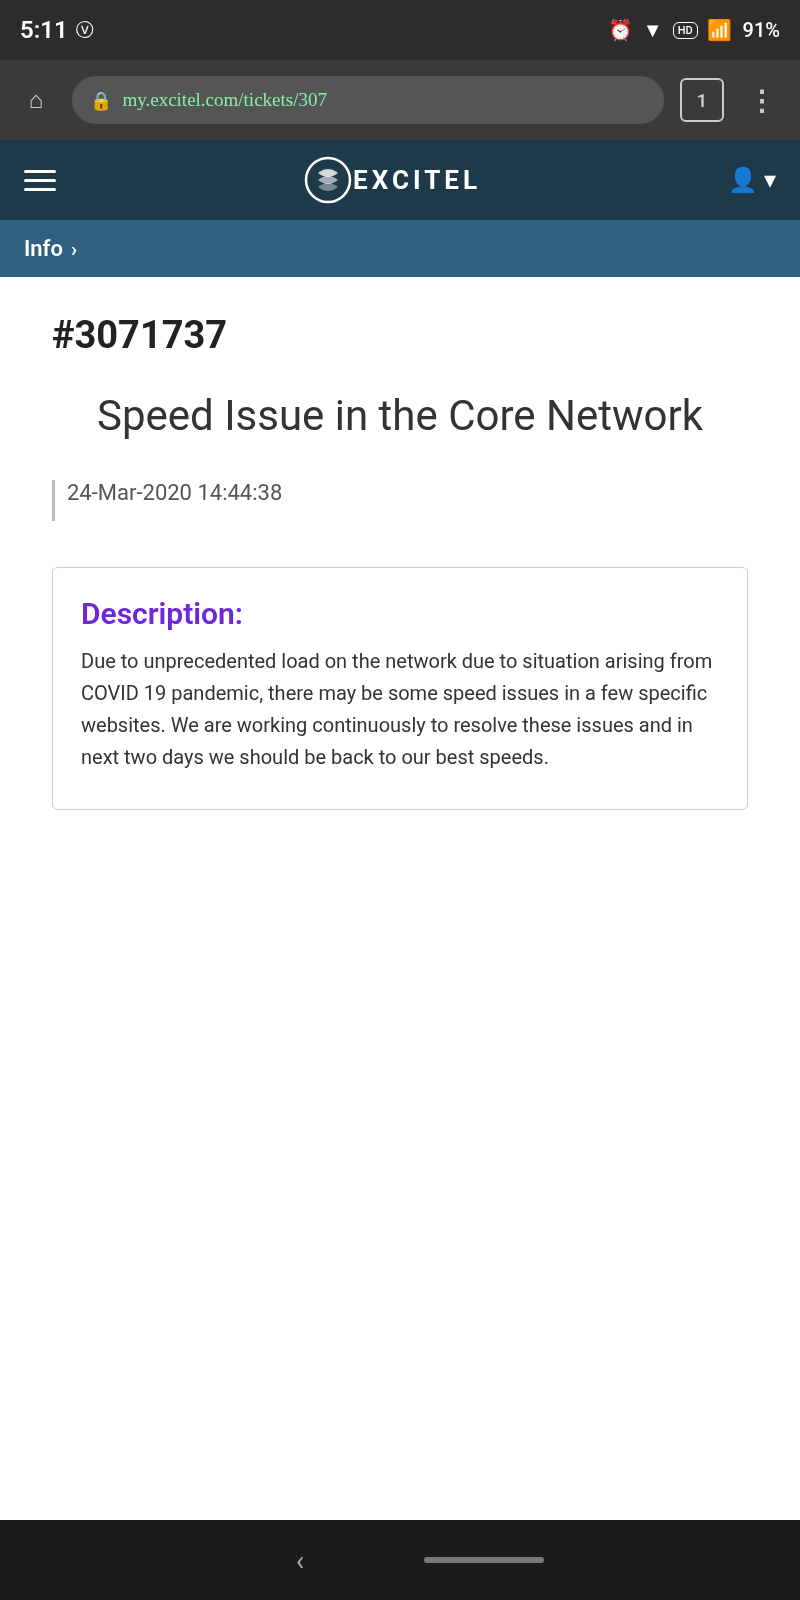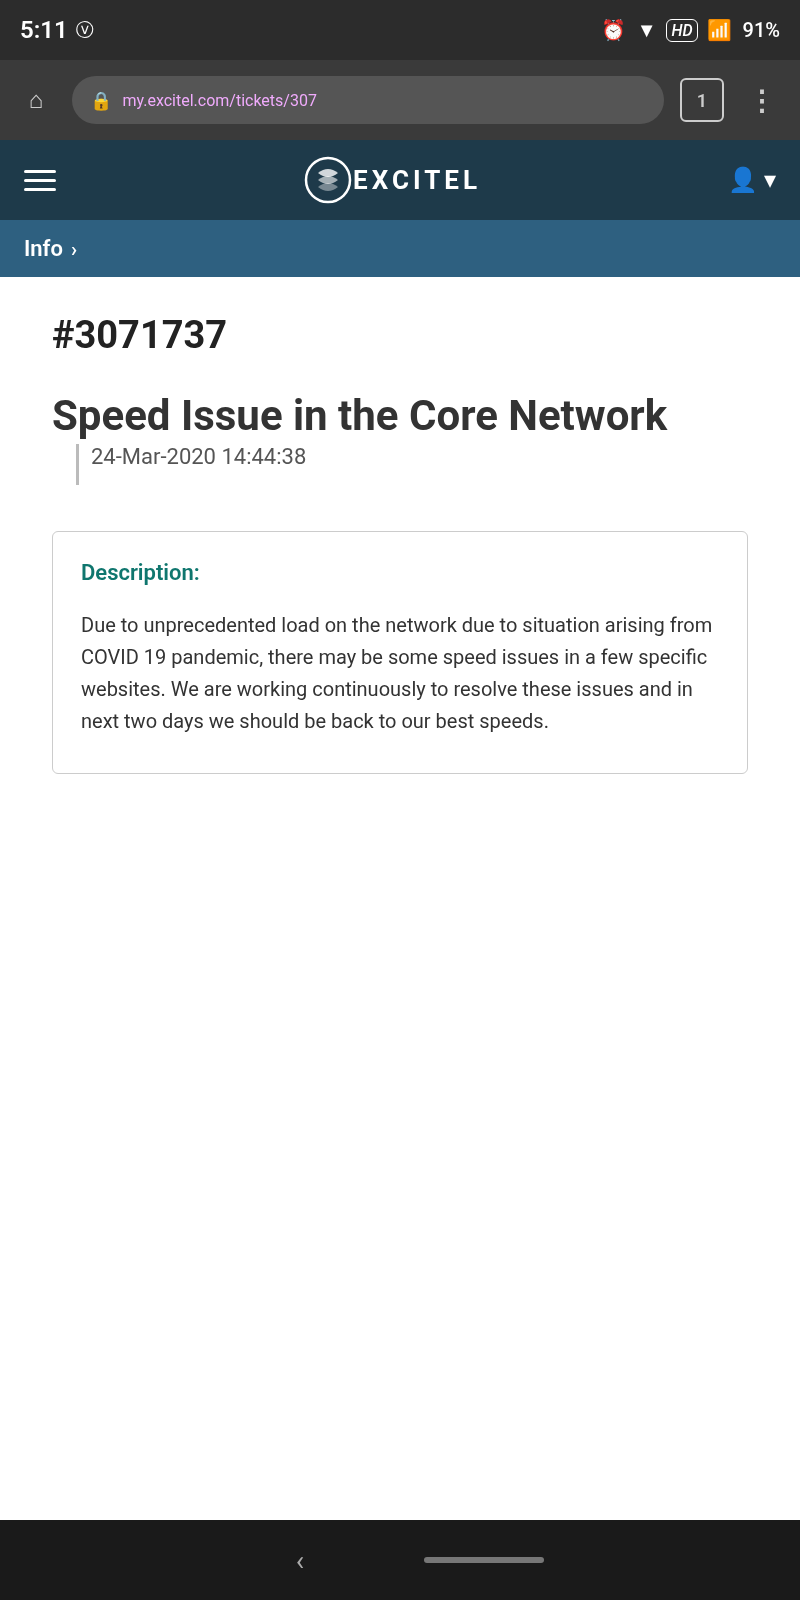--- a/index.html
+++ b/index.html
@@ -62,21 +62,21 @@
       border-radius: 24px;
       height: 48px;
       display: flex;
       align-items: center;
       padding: 0 18px;
       gap: 10px;
       color: #ddd;
       font-size: 20px;
     }
     .lock-icon { font-size: 18px; color: #aaa; }
-    .url-text { font-size: 16px; color: #f0abfc; }
+    .url-text { font-size: 19px; color: #86efac; font-family: Liberation Serif, serif; }
     .browser-tab-btn {
       width: 44px;
       height: 44px;
       border: 2px solid #ccc;
       border-radius: 6px;
       display: flex;
       align-items: center;
       justify-content: center;
       color: #ccc;
       font-size: 18px;
@@ -157,45 +157,46 @@
       padding: 36px 52px;
     }
     .ticket-id {
       font-size: 38px;
       font-weight: 700;
       color: #222;
       margin-bottom: 32px;
     }
     .ticket-title {
       font-size: 42px;
-      font-weight: 700;
+      font-weight: 400;
       color: #333;
       line-height: 1.3;
+      margin-bottom: 36px;
+      text-align: center;
     }
     .ticket-date {
       font-size: 22px;
       color: #555;
       margin-bottom: 36px;
       padding-bottom: 16px;
       border-left: 3px solid #bbb;
       padding-left: 12px;
       display: inline-block;
-      margin-left: 24px;
     }
     .description-box {
       border: 1.5px solid #ccc;
       border-radius: 6px;
       padding: 28px 28px 36px;
       margin-top: 10px;
     }
     .description-label {
-      font-size: 22px;
+      font-size: 30px;
       font-weight: 600;
-      color: #0f766e;
-      margin-bottom: 24px;
+      color: #6d28d9;
+      margin-bottom: 14px;
     }
     .description-text {
       font-size: 20px;
       color: #333;
       line-height: 1.6;
     }
 
     
     .bottom-nav {
       background: #1a1a1a;
@@ -222,21 +223,21 @@
 <body>
 
 <div class="status-bar">
   <div class="status-left">
     <span class="status-time">5:11</span>
     <span style="font-size:18px;">ⓥ</span>
   </div>
   <div class="status-right">
     <span>⏰</span>
     <span>▼</span>
-    <span style="font-size:16px;border:1.5px solid #fff;padding:1px 4px;border-radius:6px;font-style:italic;">HD</span>
+    <span style="font-size:11px;border:1.5px solid #fff;padding:1px 4px;border-radius:6px;">HD</span>
     <span>📶</span>
     <span>91%</span>
   </div>
 </div>
 
 <div class="browser-bar">
   <div class="browser-home-btn">⌂</div>
   <div class="browser-url-bar">
     <span class="lock-icon">🔒</span>
     <span class="url-text">my.excitel.com/tickets/307</span>

